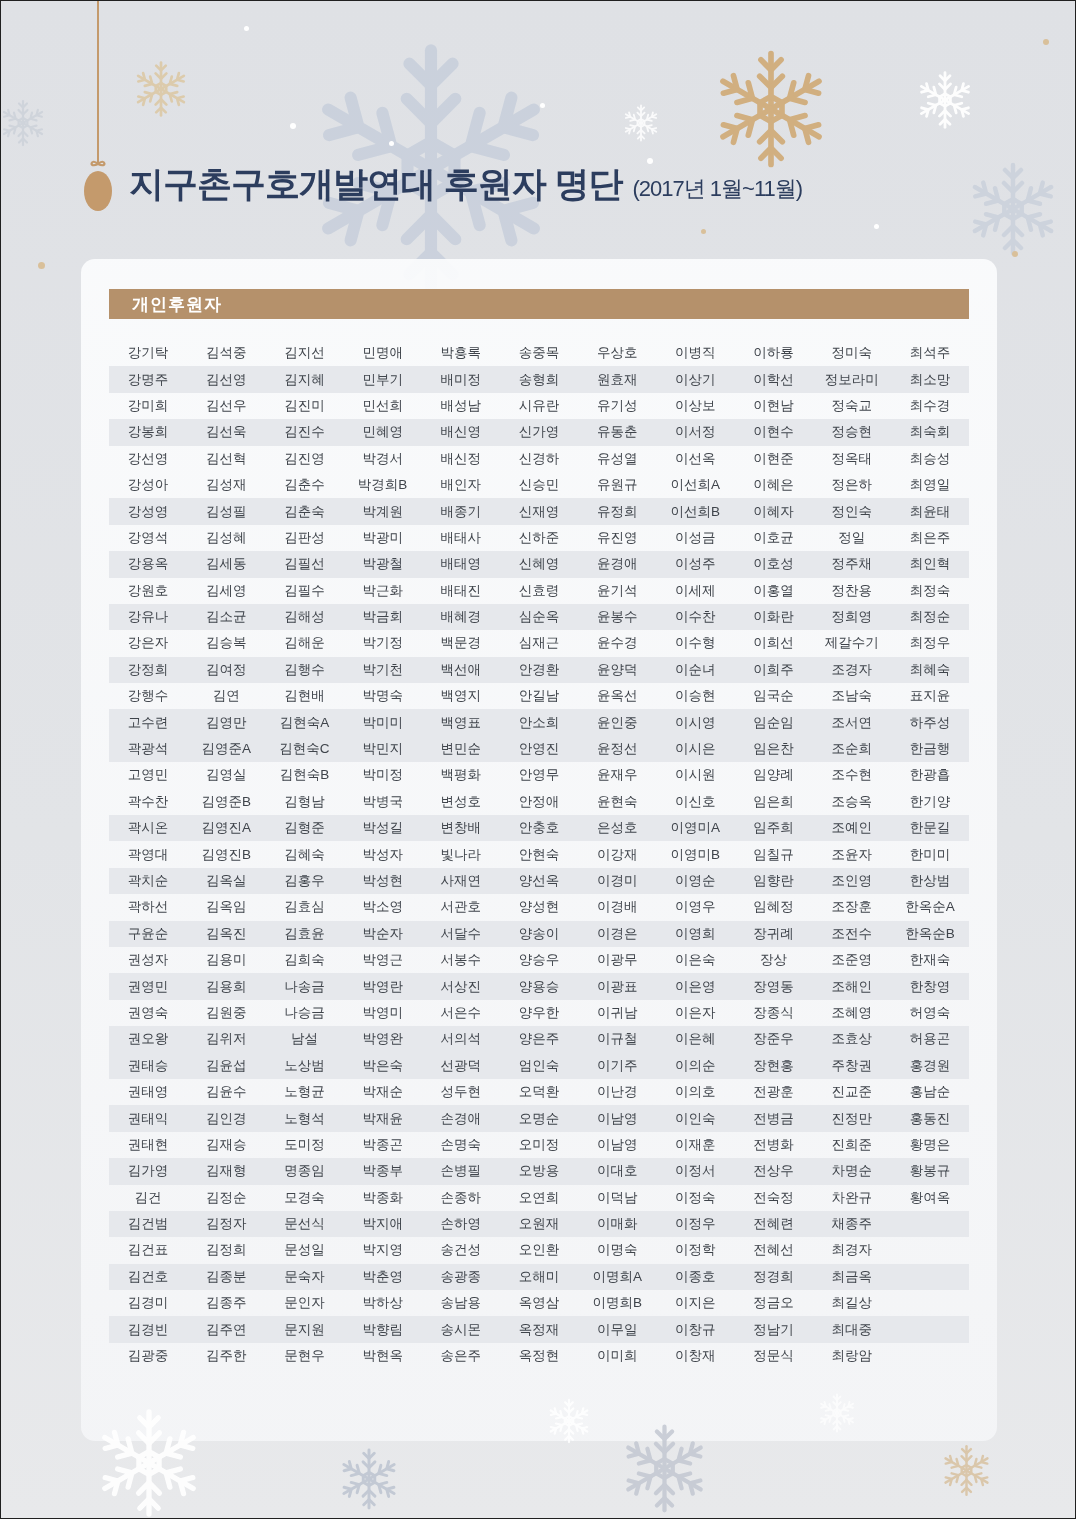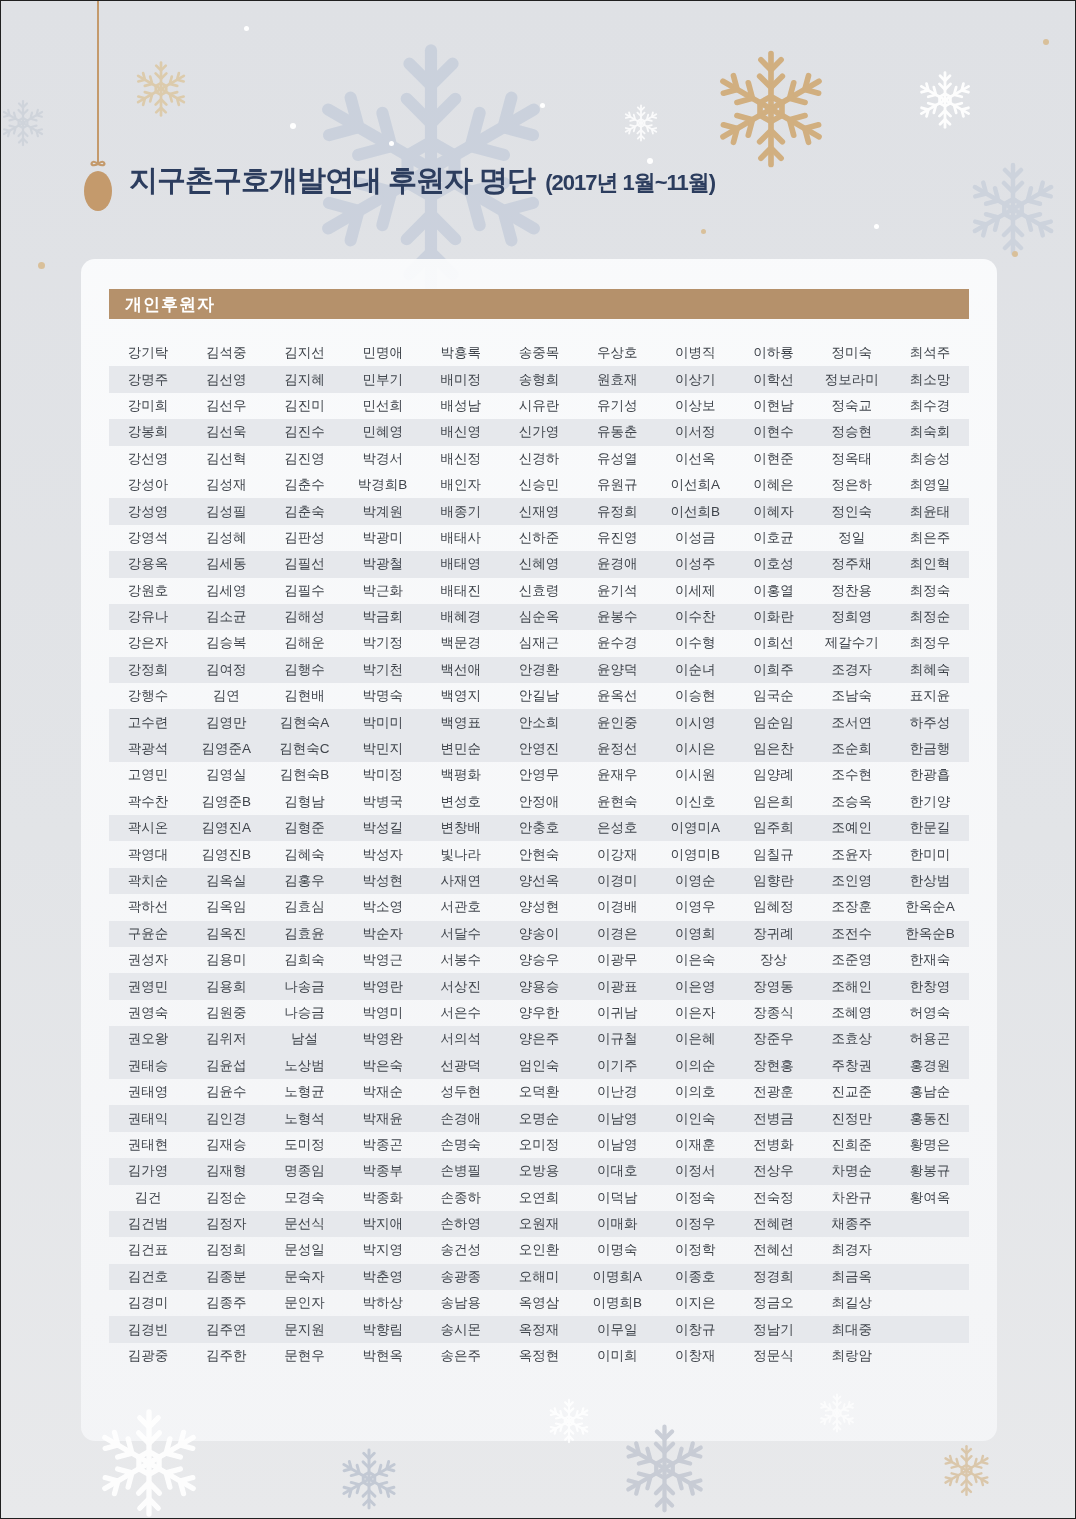--- a/index.html
+++ b/index.html
@@ -10,33 +10,33 @@
     border:1px solid #202020;box-sizing:border-box;
   }
   .dot{position:absolute;border-radius:50%;}
   .flake{position:absolute;pointer-events:none;}
   
   .orn-string{position:absolute;left:96px;top:0;width:2px;height:162px;background:#c49a6c;}
   .orn-bow{position:absolute;left:84px;top:155px;}
   .orn-ball{position:absolute;left:83px;top:170px;width:28px;height:40px;border-radius:50%;background:#c49a6c;}
   
   .title-row{position:absolute;left:128px;top:160px;width:880px;display:flex;align-items:baseline;gap:10px;}
-  .main-title{font-size:29px;font-weight:bold;color:#2c3d5e;letter-spacing:-1px;white-space:nowrap;}
-  .sub-title{font-size:22px;font-weight:700;color:#2c3d5e;letter-spacing:-1px;white-space:nowrap;text-align:center;}
+  .main-title{font-size:35px;font-weight:bold;color:#2c3d5e;letter-spacing:-1px;white-space:nowrap;}
+  .sub-title{font-size:22px;font-weight:400;color:#2c3d5e;letter-spacing:-1px;white-space:nowrap;text-align:center;}
   
   .card{
     position:absolute;left:80px;top:258px;width:916px;height:1182px;
     background:linear-gradient(180deg,rgba(251,252,253,.93) 0%,rgba(244,245,247,.95) 100%);
     border-radius:14px;
   }
   .section-bar{
     position:absolute;left:28px;top:30px;width:860px;height:30px;
     background:#b5916b;display:flex;align-items:center;
   }
-  .section-bar span{color:#ffffff;font-size:17px;font-weight:bold;padding-left:16px;letter-spacing:1px;}
+  .section-bar span{color:#ffffff;font-size:17px;font-weight:bold;padding-left:23px;letter-spacing:1px;}
   .grid{position:absolute;left:28px;top:81px;width:860px;}
   .row{display:grid;grid-template-columns:repeat(11,1fr);height:26.4px;align-items:center;}
   .row.alt{background:#e6e8ec;}
   .cell{text-align:center;font-size:13.5px;color:#3f444b;white-space:nowrap;overflow:hidden;}
   .front{position:absolute;left:0;top:0;width:100%;height:100%;pointer-events:none;}
 </style>
 </head>
 <body>
 
 <div id="page">

